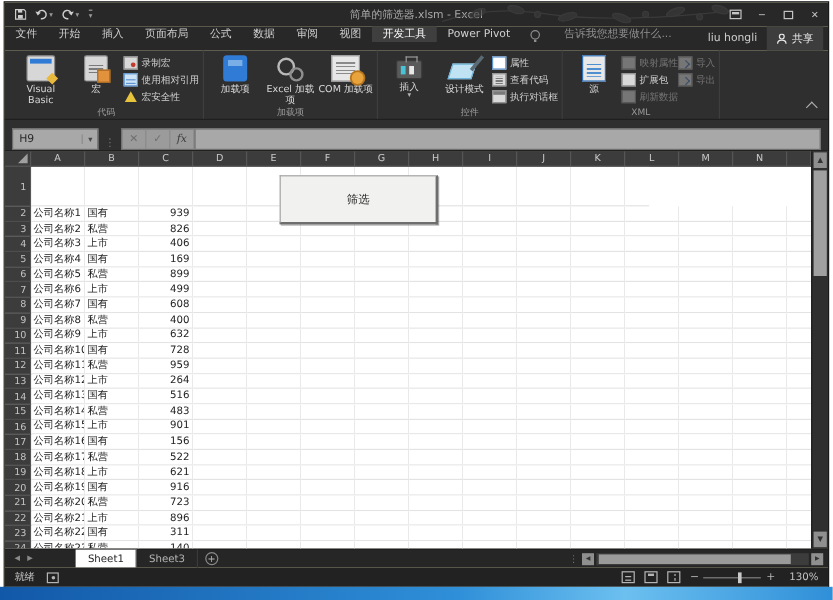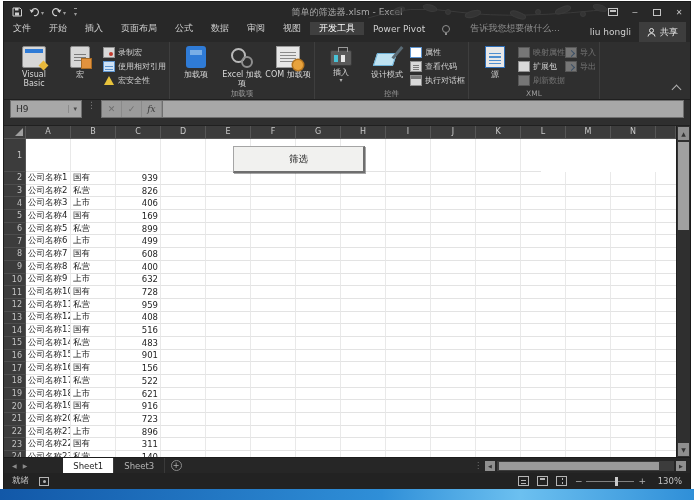--- a/index.html
+++ b/index.html
@@ -69,21 +69,21 @@
   [data-name="record-macro-icon"]::after{content:"";position:absolute;right:1px;bottom:1px;width:4px;height:4px;border-radius:50%;background:#c23a2e}
   [data-name="relative-references-icon"]{background:#cfe3f7;border:1px solid #5e94cf}
   [data-name="relative-references-icon"]::after{content:"";position:absolute;left:1px;right:1px;top:4px;height:1px;background:#5e94cf;box-shadow:0 3px 0 #5e94cf}
   [data-name="macro-security-icon"]{background:transparent}
   [data-name="macro-security-icon"]::before{content:"";position:absolute;left:1px;top:1px;width:0;height:0;border-left:5px solid transparent;border-right:5px solid transparent;border-bottom:9px solid #e8c33c}
   [data-name="properties-icon"]{background:#fff;border:1.5px solid #5e94cf}
   [data-name="view-code-icon"]::after{content:"";position:absolute;left:2px;right:2px;top:2px;height:6px;background:repeating-linear-gradient(#0000 0 1px,#7a7a7a 1px 2px)}
   [data-name="run-dialog-icon"]::before{content:"";position:absolute;left:0;right:0;top:0;height:3px;background:#7a7a7a}
   [data-name="import-icon"]::after,[data-name="export-icon"]::after{content:"";position:absolute;left:3px;top:3px;width:4px;height:4px;border-right:1.5px solid #4a7ab0;border-bottom:1.5px solid #4a7ab0;transform:rotate(-45deg)}
   
-  .fbar{height:26px;flex:none;background:#2f2f2f;display:flex;align-items:flex-start;padding:0 6px 0 6px;border-bottom:1px solid #202020}
+  .fbar{height:26px;flex:none;background:#2f2f2f;display:flex;align-items:flex-end;padding:0 6px 0 6px;border-bottom:1px solid #202020}
   .namebox{width:72px;height:18px;background:#a8a8a8;border:1px solid #6f6f6f;display:flex;align-items:center;font-size:9px;color:#2b2b2b;padding-left:5px}
   .namebox .nbcaret{margin-left:auto;padding:0 4px;color:#4a4a4a;font-size:7px;border-left:1px solid #8c8c8c}
   .fsplit{color:#777;font-size:9px;padding:0 5px;letter-spacing:0}
   .fbtns{display:flex;height:18px;background:#9b9b9b;border:1px solid #6f6f6f;border-right:none}
   .fbtn{width:20px;display:flex;align-items:center;justify-content:center;font-size:9px;color:#6e6e6e;border-right:1px solid #8a8a8a}
   .fbtn.fx{color:#3c3c3c;font-style:italic;font-family:"DejaVu Serif",serif}
   .ffield{flex:1;height:18px;background:#a8a8a8;border:1px solid #6f6f6f}
   
   .grid{height:331px;flex:none;position:relative;background:#2b2b2b;overflow:hidden}
   .colhdr{height:13px;display:flex;background:#3c3c3c}
@@ -94,21 +94,21 @@
   .rows{height:318px;overflow:hidden;background:#fff;width:672px}
   .grow{display:flex;height:12.7px}
   .grow.hdr{height:33px}
   .rowhead{width:22px;flex:none;background:#3c3c3c;color:#c3c3c3;font-size:8px;text-align:right;padding-right:3px;border-right:1px solid #565656;border-bottom:1px solid #4d4d4d;display:flex;align-items:center;justify-content:flex-end}
   .cell{width:45px;flex:none;border-right:1px solid #e9e9e9;border-bottom:1px solid #e3e3e3;font-size:8.5px;color:#1e1e1e;padding:0 2px;display:flex;align-items:center;overflow:hidden;white-space:nowrap;background:#fff}
   .cell.num{justify-content:flex-end}
   .cell.pcol{width:20px;border-right:none}
   .grow.hdr .cell{position:relative;align-items:flex-start;padding-top:5px;font-size:9px}
   .farrow{position:absolute;right:2px;bottom:3px;width:11px;height:11px;background:#e3e3e3;border:1px solid #8c8c8c}
   .farrow::after{content:"";position:absolute;left:2.5px;top:4px;width:0;height:0;border-left:3px solid transparent;border-right:3px solid transparent;border-top:4px solid #444}
-  .filterbtn{position:absolute;left:229px;top:20px;width:132px;height:27px;background:#f1f1ef;border:1px solid #a5a5a5;border-right:2px solid #6e6e6e;border-bottom:2px solid #6e6e6e;box-shadow:1px 1px 0 rgba(0,0,0,.35);display:flex;align-items:center;justify-content:center;font-size:9.5px;color:#222;z-index:5}
+  .filterbtn{position:absolute;left:229px;top:20px;width:132px;height:41px;background:#f1f1ef;border:1px solid #a5a5a5;border-right:2px solid #6e6e6e;border-bottom:2px solid #6e6e6e;box-shadow:1px 1px 0 rgba(0,0,0,.35);display:flex;align-items:center;justify-content:center;font-size:9.5px;color:#222;z-index:5}
   .vscroll{position:absolute;right:0;top:0;bottom:0;width:14px;background:#2f2f2f;border-left:1px solid #1f1f1f;display:flex;flex-direction:column}
   .varrow{height:13px;flex:none;background:#8f8f8f;margin:1px 1px 0 1px;display:flex;align-items:center;justify-content:center;font-size:6px;color:#333}
   .vthumb{height:88px;flex:none;background:#a0a0a0;margin:2px 1px 0 1px}
   .vtrack{flex:1}
   .varrow.bottom{margin:0 1px 1px 1px}
   
   .sheetbar{height:16px;flex:none;background:#262626;display:flex;align-items:stretch;font-size:8.5px;color:#b5b5b5;border-top:1px solid #1c1c1c}
   .snav{display:flex;align-items:center;gap:6px;padding:0 10px 0 8px;color:#8a8a8a;font-size:6px}
   .stab{padding:0 10px;display:flex;align-items:center;border-right:1px solid #3a3a3a}
   .stab.active{background:#fff;color:#1e1e1e}
@@ -245,20 +245,21 @@
               <div class="smallbtn" data-name="ribbon-button-relative-references">
                 <span class="sic" data-name="relative-references-icon"></span>
                 <span data-name="ribbon-button-label">使用相对引用</span>
               </div>
               <div class="smallbtn" data-name="ribbon-button-macro-security">
                 <span class="sic" data-name="macro-security-icon"></span>
                 <span data-name="ribbon-button-label">宏安全性</span>
               </div>
             </div>
           </div>
+          <div class="glabel" data-name="ribbon-group-label">代码</div>
         </div>
         <div class="rgroup" data-name="ribbon-group-加载项">
           <div class="gbody" data-name="ribbon-group-body">
             <div class="bigbtn" data-name="ribbon-button-addins">
               <span class="bic" data-name="addins-icon"></span>
               <span class="lbl" data-name="ribbon-button-label">加载项</span>
             </div>
             <div class="bigbtn" data-name="ribbon-button-excel-addins">
               <span class="bic" data-name="excel-addins-icon"></span>
               <span class="lbl" data-name="ribbon-button-label">Excel 加载项</span>
@@ -581,21 +582,21 @@
           <div class="cell" data-name="cell-K12"></div>
           <div class="cell" data-name="cell-L12"></div>
           <div class="cell" data-name="cell-M12"></div>
           <div class="cell" data-name="cell-N12"></div>
           <div class="cell pcol" data-name="cell-partial-12"></div>
         </div>
         <div class="grow" data-name="table-row">
           <div class="rowhead" data-name="row-header-13">13</div>
           <div class="cell" data-name="cell-A13">公司名称12</div>
           <div class="cell" data-name="cell-B13">上市</div>
-          <div class="cell num" data-name="cell-C13">408</div>
+          <div class="cell num" data-name="cell-C13">264</div>
           <div class="cell" data-name="cell-D13"></div>
           <div class="cell" data-name="cell-E13"></div>
           <div class="cell" data-name="cell-F13"></div>
           <div class="cell" data-name="cell-G13"></div>
           <div class="cell" data-name="cell-H13"></div>
           <div class="cell" data-name="cell-I13"></div>
           <div class="cell" data-name="cell-J13"></div>
           <div class="cell" data-name="cell-K13"></div>
           <div class="cell" data-name="cell-L13"></div>
           <div class="cell" data-name="cell-M13"></div>

